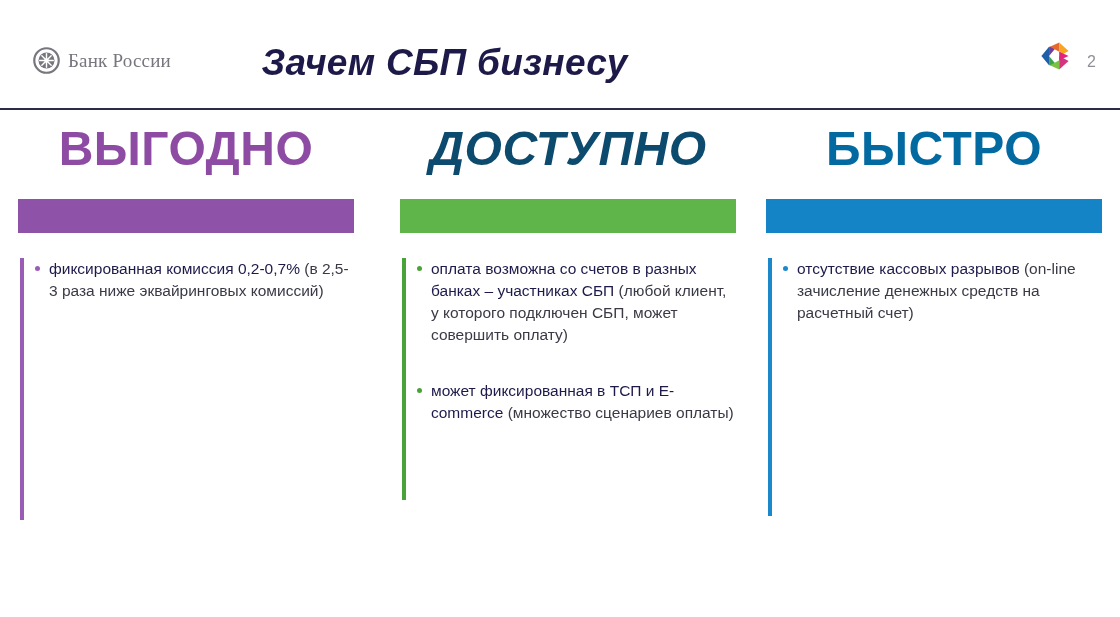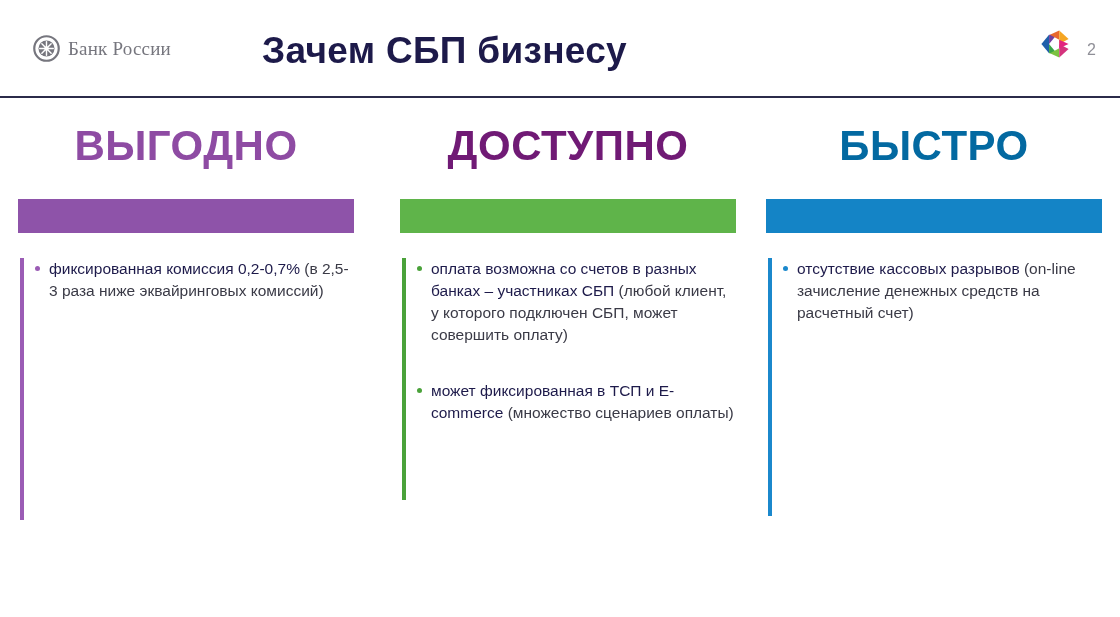--- a/index.html
+++ b/index.html
@@ -11,21 +11,21 @@
     height: 617px;
     background: #ffffff;
     font-family: "Liberation Sans", sans-serif;
     overflow: hidden;
     position: relative;
   }
 
   
   .header {
     position: absolute;
-    left: 0; top: 0;
+    left: 0; top: 12px;
     width: 1120px;
     height: 98px;
   }
   .header-rule {
     position: absolute;
     left: 0; top: 96px;
     width: 1120px;
     height: 2px;
     background: #2b2b4a;
   }
@@ -51,20 +51,21 @@
 
   .slide-title {
     position: absolute;
     left: 0; top: 30px;
     width: 889px;
     text-align: center;
     font-size: 37px;
     font-weight: bold;
     color: #1d1a4a;
     letter-spacing: 0.3px;
+    font-style: italic;
   }
 
   .corner-logo {
     position: absolute;
     right: 48px; top: 27px;
     width: 34px;
     height: 34px;
   }
   .page-number {
     position: absolute;
@@ -88,21 +89,21 @@
   }
   .col-0 { left: 16px; }
   .col-1 { left: 398px; }
   .col-2 { left: 764px; }
 
   .col-heading {
     position: absolute;
     left: 0; top: 27px;
     width: 340px;
     text-align: center;
-    font-size: 42px;
+    font-size: 48px;
     font-weight: bold;
     letter-spacing: 0.5px;
     line-height: 1;
   }
   .col-bar {
     position: absolute;
     left: 2px; top: 101px;
     width: 336px;
     height: 34px;
   }
@@ -143,21 +144,21 @@
   }
   .bullet-text { display: block; }
   .b { font-weight: normal; color: #1d1a4a; }
   .n { font-weight: normal; color: #3a3a46; }
 
   .col-0 .col-heading { color: #8e4ba3; }
   .col-0 .col-bar { background: #8e53a9; }
   .col-0 .accent-line { background: #9b5cb5; }
   .col-0 .bullet-dot { background: #9b5cb5; }
 
-  .col-1 .col-heading { color: #701a75; }
+  .col-1 .col-heading { color: #0c4a6e; font-style: italic; }
   .col-1 .col-bar { background: #5fb44a; }
   .col-1 .accent-line { background: #4aa23a; }
   .col-1 .bullet-dot { background: #4aa23a; }
 
   .col-2 .col-heading { color: #0369a1; }
   .col-2 .col-bar { background: #1484c6; }
   .col-2 .accent-line { background: #1b88cc; }
   .col-2 .bullet-dot { background: #1b88cc; }
 </style>
 </head>

